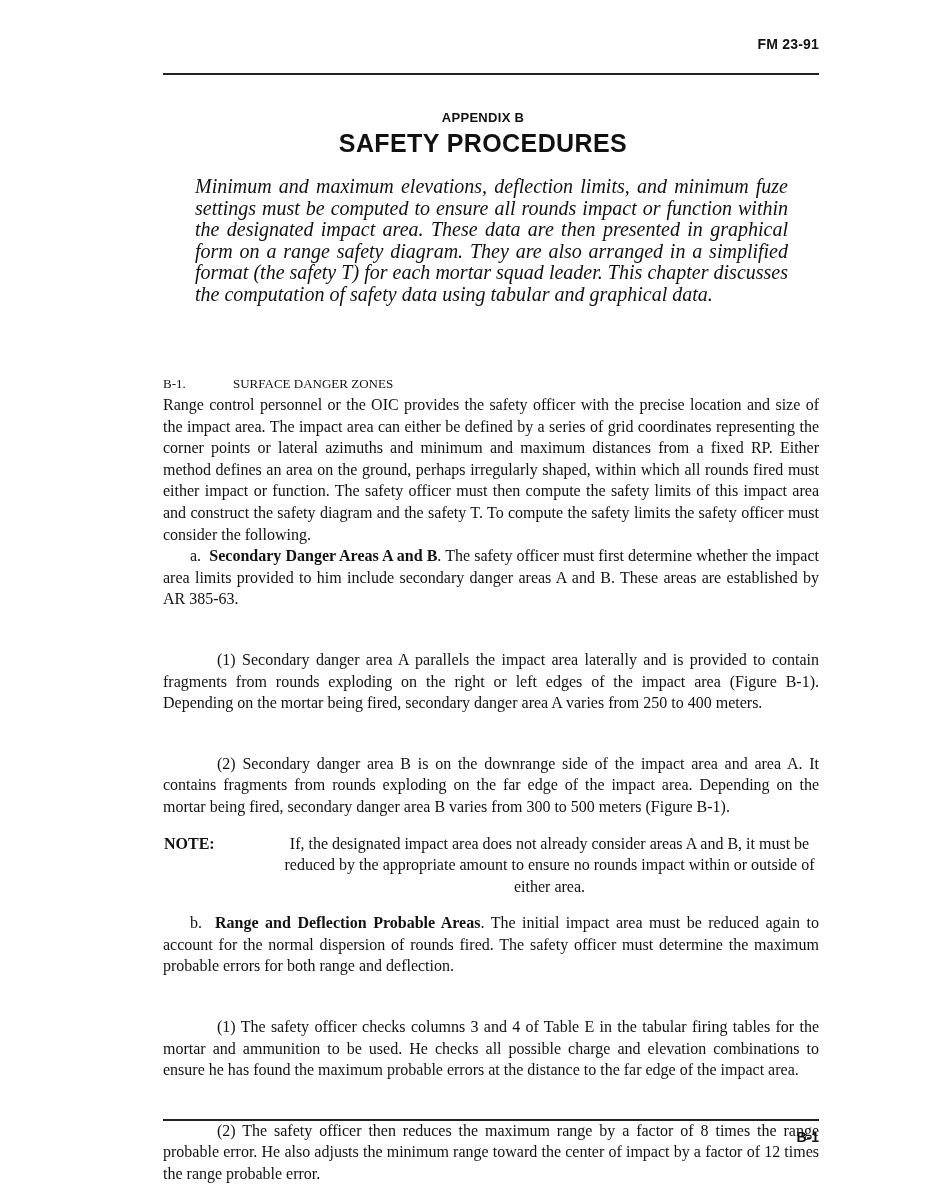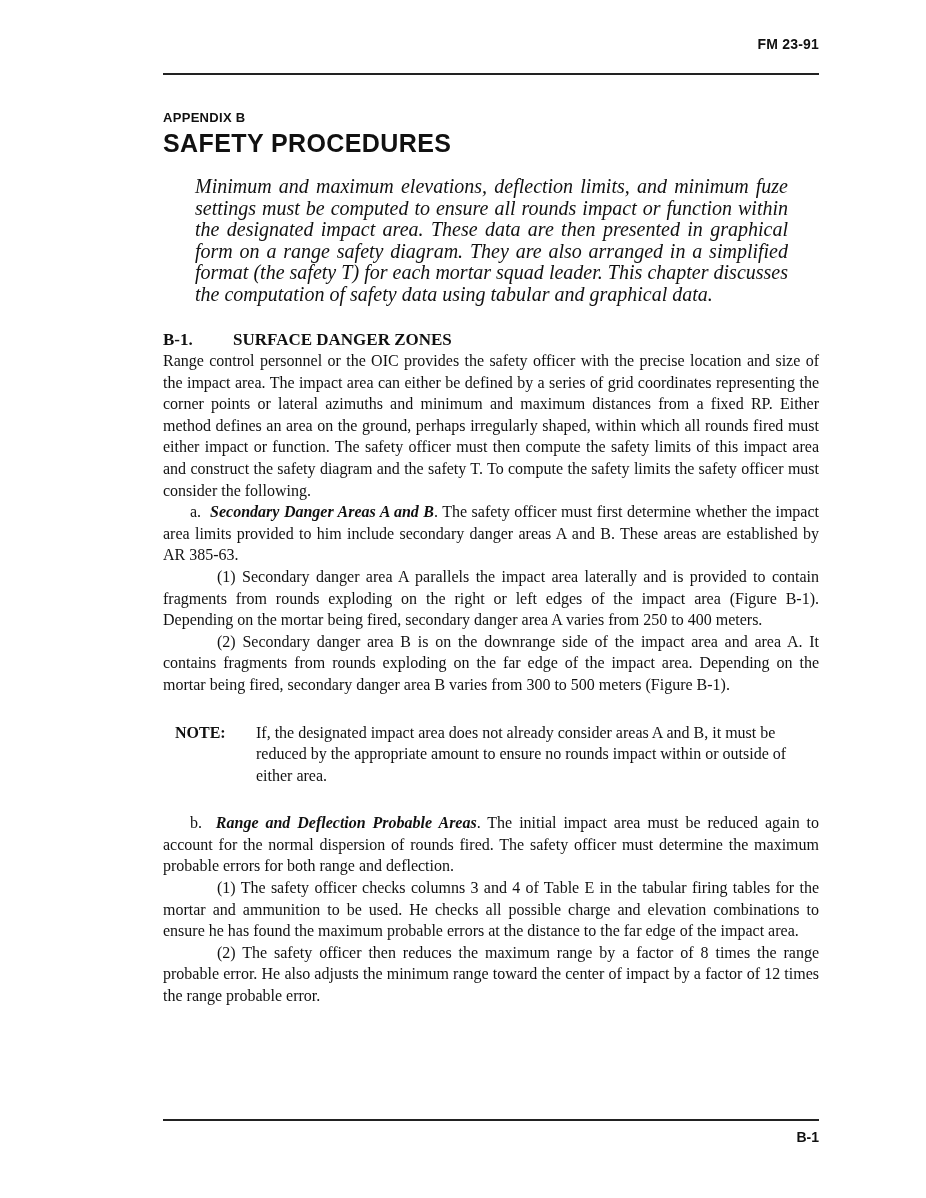--- a/index.html
+++ b/index.html
@@ -1,34 +1,34 @@
 <!DOCTYPE html>
 <html><head>
   <meta charset="utf-8">
   <style>
     html, body { margin: 0; padding: 0; background: #ffffff; }
     body { width: 926px; height: 1198px; position: relative; overflow: hidden; color: #111111; }
     .header { position: absolute; left: 163px; top: 28px; width: 656px; height: 46px; }
     .header-code { position: absolute; right: 0; top: 8px; font-family: "Liberation Sans", sans-serif; font-weight: bold; font-size: 14px; letter-spacing: 0.2px; }
     .header-rule { position: absolute; left: 0; right: 0; top: 45px; height: 2px; background: #222; }
-    .titles { position: absolute; left: 163px; top: 110px; width: 656px; text-align: left; font-family: "Liberation Sans", sans-serif; font-weight: bold; }
+    .titles { position: absolute; left: 155px; top: 110px; width: 656px; text-align: center; font-family: "Liberation Sans", sans-serif; font-weight: bold; }
     .appendix-label { font-size: 13px; line-height: 16px; letter-spacing: 0.3px; }
     .appendix-title { font-size: 25px; line-height: 28px; margin-top: 3px; letter-spacing: 0.4px; }
     .intro { position: absolute; left: 195px; top: 176px; width: 593px; font-family: "Liberation Serif", serif; font-style: italic; font-size: 20px; line-height: 21.6px; text-align: justify; }
     .body { position: absolute; left: 163px; top: 329px; width: 656px; font-family: "Liberation Serif", serif; font-size: 16px; line-height: 21.6px; text-align: justify; }
-    .section-heading { font-weight: bold; font-size: 17px; line-height: 21px; }
+    .section-heading { font-weight: normal; font-size: 13px; line-height: 21px; margin-top: 44px; }
     .section-heading .num { display: inline-block; width: 70px; }
     p { margin: 0; }
     .indent-a { text-indent: 27px; }
-    .indent-1 { text-indent: 54px; }
+    .indent-1 { text-indent: 54px; margin-top: 39px; }
     .gap { height: 14px; }
-    .note { display: flex; margin: 12px; }
+    .note { display: flex; margin: 1px; gap: 36px; }
     .note-label { width: 81px; flex: none; font-weight: bold; }
-    .note-text { flex: 1; text-align: left; }
-    .bold { font-weight: bold; font-style: italic; }
+    .note-text { flex: 1; text-align: center; }
+    .bold { font-weight: bold; }
     .footer { position: absolute; left: 163px; top: 1119px; width: 656px; height: 40px; }
     .footer-rule { position: absolute; left: 0; right: 0; top: 0; height: 2px; background: #222; }
     .footer-page { position: absolute; right: 0; top: 10px; font-family: "Liberation Sans", sans-serif; font-weight: bold; font-size: 14px; }
   </style>
 </head>
 <body>
 
 <div class="header">
   <div class="header-code">FM 23-91</div>
   <div class="header-rule"></div>

